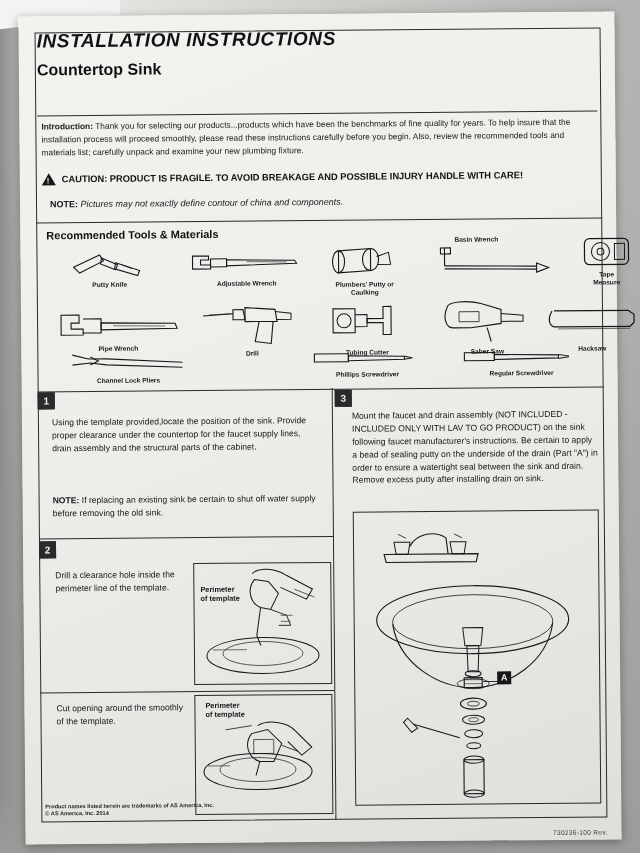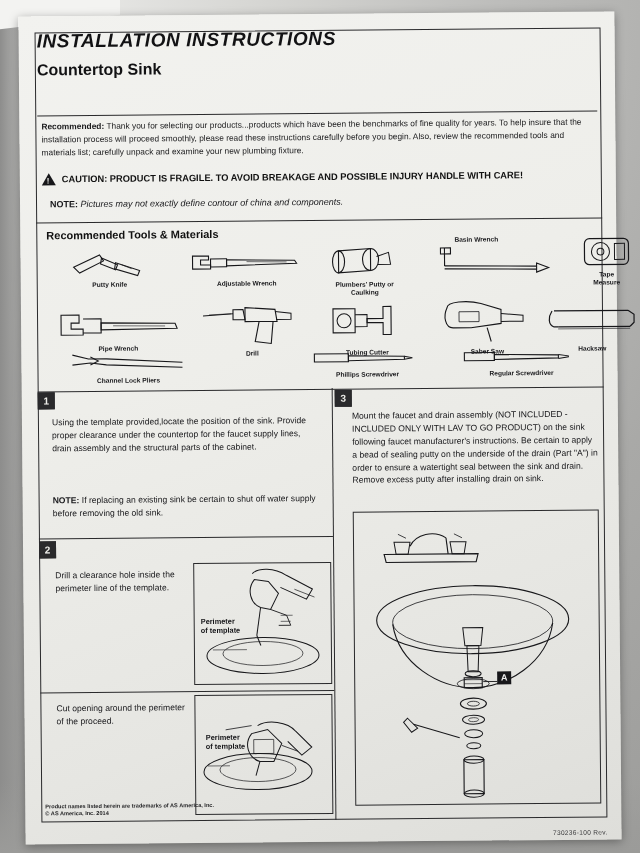--- a/index.html
+++ b/index.html
@@ -111,21 +111,21 @@
   }
   .step-text{
     position:absolute;font-size:8.6px;line-height:1.5;color:#17171a;
   }
   .step-text b{font-weight:bold;}
 
   .vline{position:absolute;width:1.3px;background:#2a2a2c;}
 
   .inner-panel{position:absolute;border:1.1px solid #2a2a2c;}
   .panel-cap{
-    position:absolute;font-size:7.4px;font-weight:bold;color:#17171a;line-height:1.2;text-align:left;margin-top:32px;
+    position:absolute;font-size:7.4px;font-weight:bold;color:#17171a;line-height:1.2;text-align:left;
   }
 
   .footer-left{
     position:absolute;left:20px;bottom:26px;font-size:5.6px;font-weight:bold;color:#242426;line-height:1.35;
   }
   .footer-right{
     position:absolute;right:14px;bottom:4px;font-size:6.6px;color:#3a3a3c;letter-spacing:.3px;
   }
   .badge-a{
     position:absolute;background:#17171a;color:#eee;font-size:9px;font-weight:bold;
@@ -145,21 +145,21 @@
  <div class="sheet-inner">
   <div class="border-box"></div>
 
   <div class="hdr">
     <div class="title-main">INSTALLATION  INSTRUCTIONS</div>
     <div class="title-sub">Countertop Sink</div>
   </div>
   <div class="hrule" style="top:99px;"></div>
 
   <div class="intro">
-    <b>Recommended:</b><span> Thank you for selecting our products...products which have been the benchmarks of fine quality for years. To help insure that the installation process will proceed smoothly, please read these instructions carefully before you begin.  Also, review the recommended tools and materials list; carefully unpack and examine your new plumbing fixture.</span>
+    <b>Introduction:</b><span> Thank you for selecting our products...products which have been the benchmarks of fine quality for years. To help insure that the installation process will proceed smoothly, please read these instructions carefully before you begin.  Also, review the recommended tools and materials list; carefully unpack and examine your new plumbing fixture.</span>
   </div>
 
   <div class="caution">
     <span class="tri"></span>
     <span>CAUTION:  PRODUCT IS FRAGILE.  TO AVOID BREAKAGE AND POSSIBLE INJURY HANDLE WITH CARE!</span>
   </div>
 
   <div class="note-line">
     <b>NOTE:</b>
     <i> Pictures may not exactly define contour of china and components.</i>
@@ -326,21 +326,21 @@
       <path d="M62 72 L66 82" stroke="#17171a" stroke-width="1"></path>
       <path d="M76 46 L92 52 L96 62 L84 62" fill="none" stroke="#17171a" stroke-width=".9"></path>
       <path d="M86 58 L96 58 M86 52 L98 52" stroke="#17171a" stroke-width=".6"></path>
       <path d="M100 26 L120 34" stroke="#17171a" stroke-width=".7"></path>
       <line x1="18" y1="86" x2="52" y2="86" stroke="#17171a" stroke-width=".6"></line>
     </svg>
   </div>
 
   <div class="hrule" style="left:16px;right:auto;width:294px;top:676px;"></div>
 
-  <div class="step-text" style="left:32px;top:686px;width:132px;">Cut opening around the perimeter of the proceed.</div>
+  <div class="step-text" style="left:32px;top:686px;width:132px;">Cut opening around the smoothly of the template.</div>
 
   <div class="inner-panel" style="left:170px;top:680px;width:136px;height:118px;">
     <div class="panel-cap" style="left:10px;top:6px;white-space:pre-line;">Perimeter
 of template</div>
     <svg width="134" height="116" viewBox="0 0 134 116">
       <ellipse cx="62" cy="76" rx="54" ry="18" fill="none" stroke="#17171a" stroke-width="1"></ellipse>
       <ellipse cx="62" cy="74" rx="38" ry="12" fill="none" stroke="#17171a" stroke-width=".7"></ellipse>
       <path d="M30 34 L56 30" stroke="#17171a" stroke-width=".8"></path>
       <path d="M62 30 C72 24, 92 26, 100 36 L116 52 L106 60 L92 46" fill="none" stroke="#17171a" stroke-width="1"></path>
       <path d="M56 38 C48 48, 52 62, 64 66 L78 66 L86 48 L72 34 Z" fill="none" stroke="#17171a" stroke-width="1"></path>

